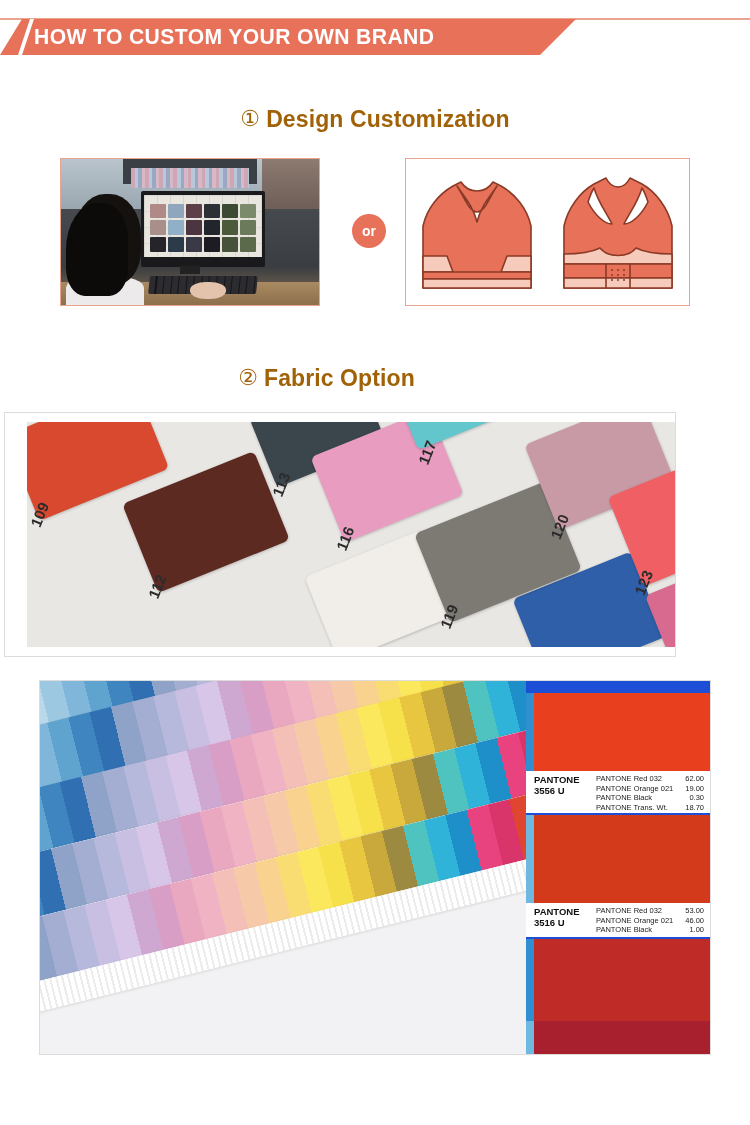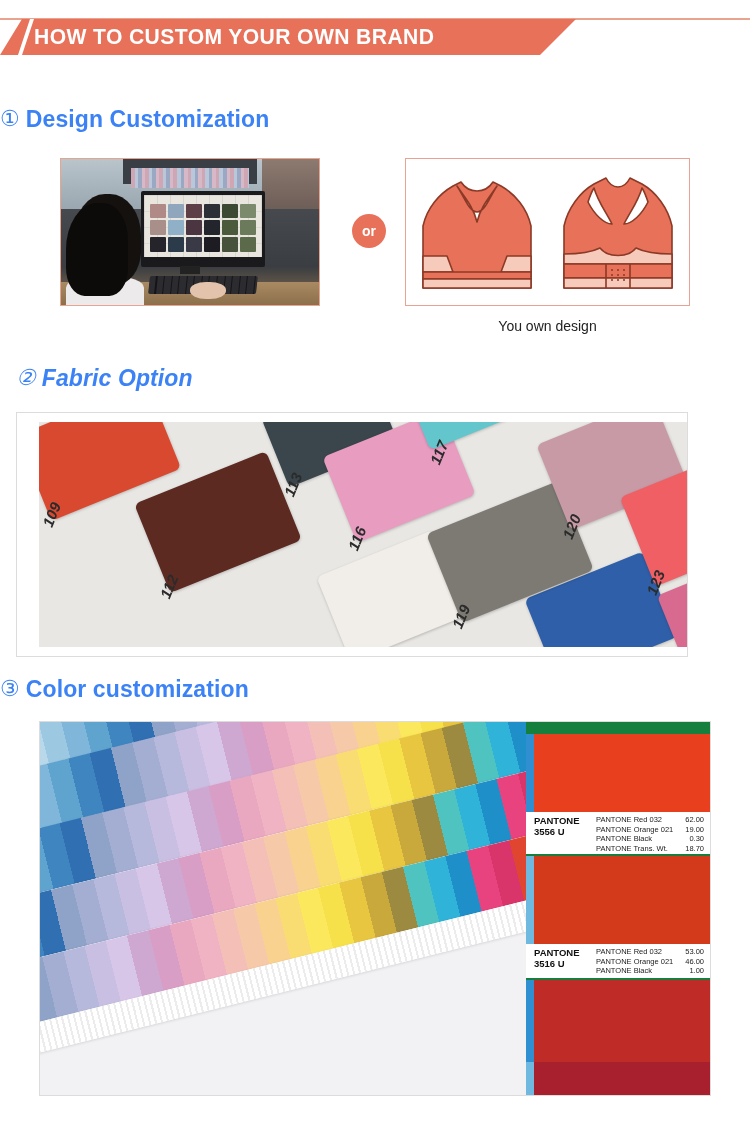--- a/index.html
+++ b/index.html
@@ -56,23 +56,24 @@
     font-size:12px;
     letter-spacing:.5px;
     color:#111;
     font-family:"Liberation Sans", sans-serif;
     margin-top:1px;
     transform:scaleY(1.1);
   }
 
   
   .section-heading{
+    text-align:center;
     font-size:23px;
     font-weight:bold;
-    color:#3b82f6;
+    color:#a16207;
     letter-spacing:.1px;
     white-space:nowrap;
   }
   .section-heading .num{
     font-weight:normal;
     font-size:22px;
     margin-right:6px;
     position:relative;top:-1px;
   }
 
@@ -154,21 +155,21 @@
             background-image:repeating-linear-gradient(90deg,#2c2c30 0 6%,#141416 6% 7%),
                              repeating-linear-gradient(180deg,#2c2c30 0 22%,#141416 22% 25%);}
   .off-hand{position:absolute;left:50%;top:84%;width:14%;height:12%;
             background:#e3c3ab;border-radius:45%;}
 
   
   .bras{position:absolute;inset:0;display:flex;align-items:center;
         justify-content:space-around;}
 
   
-  .step2{position:absolute;left:16px;top:352px;width:645px;font-style:italic;}
+  .step2{position:absolute;left:4px;top:352px;width:645px;}
   .step2 .section-heading{margin-top:13px;}
   .fabric-frame{
     position:relative;
     margin:20px auto 0 auto;
     width:672px;height:245px;
     border:1px solid #dcdcdc;
     box-sizing:border-box;
     background:#ffffff;
     overflow:hidden;
   }
@@ -204,21 +205,21 @@
     height:64px;
     transform-origin:left center;
     box-shadow:0 2px 4px rgba(0,0,0,.10);
   }
   .fan-white{
     position:absolute;height:30px;background:#fbfbfb;
     transform-origin:left center;
     box-shadow:0 1px 3px rgba(0,0,0,.12);
   }
   .chips{position:absolute;left:486px;top:0;width:186px;height:100%;
-         background:#15803d;}
+         background:#1d4ed8;}
   .chip-color{position:absolute;left:8px;width:178px;}
   .chip-label{
     position:absolute;left:0;width:186px;background:#ffffff;
     box-sizing:border-box;padding:3px 4px 3px 8px;
   }
   .chip-label .pl{
     display:inline-block;vertical-align:top;
     font-size:9.5px;font-weight:bold;line-height:11px;color:#111;
     width:62px;
   }
@@ -322,21 +323,20 @@
             <circle cx="58" cy="112" r="1"></circle>
               <circle cx="64" cy="112" r="1"></circle>
               <circle cx="70" cy="112" r="1"></circle>
           </g>
         </svg>
       </div>
     </div>
   </div>
 
   <div class="caption-row">
-    <div class="cap2">You own design</div>
   </div>
 </div>
 
 <div class="step2">
   <div class="section-heading">
     <span class="num">②</span><span>Fabric Option</span>
   </div>
   <div class="fabric-frame">
     <div class="fabric-inner" id="fabric-inner">
         <div class="swatch" style="left: 498px; top: 150px; width: 128px; height: 92px; background: rgb(47, 95, 168); transform: rotate(-22deg);"></div>
@@ -356,23 +356,20 @@
         <div class="swatch-num" style="left: 410px; top: 186px; transform: rotate(-68deg);">119</div>
         <div class="swatch" style="left: 510px; top: -4px; width: 126px; height: 92px; background: rgb(200, 154, 166); transform: rotate(-22deg);"></div>
         <div class="swatch-num" style="left: 520px; top: 96px; transform: rotate(-68deg);">120</div>
         <div class="swatch" style="left: 594px; top: 48px; width: 128px; height: 96px; background: rgb(239, 95, 100); transform: rotate(-22deg);"></div>
         <div class="swatch-num" style="left: 604px; top: 152px; transform: rotate(-68deg);">123</div>
       </div>
   </div>
 </div>
 
 <div class="step3">
-  <div class="section-heading">
-    <span class="num">③</span><span>Color customization</span>
-  </div>
   <div class="pantone-frame">
     <div class="fan" id="fan">
         <div class="fan-band" style="left: -40px; top: -6px; width: 700px; transform: rotate(-14deg); background: linear-gradient(90deg, rgb(207, 227, 239) 0%, rgb(207, 227, 239) 3.13%, rgb(185, 216, 234) 3.13%, rgb(185, 216, 234) 6.25%, rgb(156, 200, 226) 6.25%, rgb(156, 200, 226) 9.38%, rgb(127, 182, 217) 9.38%, rgb(127, 182, 217) 12.5%, rgb(95, 163, 207) 12.5%, rgb(95, 163, 207) 15.63%, rgb(63, 134, 192) 15.63%, rgb(63, 134, 192) 18.75%, rgb(47, 111, 178) 18.75%, rgb(47, 111, 178) 21.88%, rgb(143, 163, 200) 21.88%, rgb(143, 163, 200) 25%, rgb(163, 174, 210) 25%, rgb(163, 174, 210) 28.13%, rgb(183, 185, 220) 28.13%, rgb(183, 185, 220) 31.25%, rgb(201, 191, 226) 31.25%, rgb(201, 191, 226) 34.38%, rgb(216, 198, 232) 34.38%, rgb(216, 198, 232) 37.5%, rgb(207, 168, 210) 37.5%, rgb(207, 168, 210) 40.63%, rgb(216, 158, 198) 40.63%, rgb(216, 158, 198) 43.75%, rgb(233, 168, 192) 43.75%, rgb(233, 168, 192) 46.88%, rgb(239, 179, 196) 46.88%, rgb(239, 179, 196) 50%, rgb(243, 191, 182) 50%, rgb(243, 191, 182) 53.13%, rgb(246, 201, 168) 53.13%, rgb(246, 201, 168) 56.25%, rgb(248, 210, 142) 56.25%, rgb(248, 210, 142) 59.38%, rgb(250, 221, 114) 59.38%, rgb(250, 221, 114) 62.5%, rgb(251, 232, 92) 62.5%, rgb(251, 232, 92) 65.63%, rgb(247, 225, 74) 65.63%, rgb(247, 225, 74) 68.75%, rgb(233, 198, 63) 68.75%, rgb(233, 198, 63) 71.88%, rgb(201, 168, 60) 71.88%, rgb(201, 168, 60) 75%, rgb(156, 138, 64) 75%, rgb(156, 138, 64) 78.13%, rgb(78, 195, 192) 78.13%, rgb(78, 195, 192) 81.25%, rgb(47, 179, 216) 81.25%, rgb(47, 179, 216) 84.38%, rgb(31, 143, 201) 84.38%, rgb(31, 143, 201) 87.5%, rgb(232, 67, 127) 87.5%, rgb(232, 67, 127) 90.63%, rgb(217, 53, 106) 90.63%, rgb(217, 53, 106) 93.75%, rgb(224, 69, 47) 93.75%, rgb(224, 69, 47) 96.88%, rgb(194, 58, 40) 96.88%, rgb(194, 58, 40) 100%), repeating-linear-gradient(90deg, rgba(255, 255, 255, 0.35) 0px, rgba(255, 255, 255, 0.35) 1px, transparent 1px, transparent 7px);"></div>
         <div class="fan-white" style="left: -40px; top: 58px; width: 700px; transform: rotate(-14deg); background-image: repeating-linear-gradient(90deg, rgb(255, 255, 255) 0px, rgb(255, 255, 255) 4px, rgb(236, 236, 236) 4px, rgb(236, 236, 236) 6px);"></div>
         <div class="fan-band" style="left: -70px; top: 62px; width: 700px; transform: rotate(-14deg); background: linear-gradient(90deg, rgb(207, 227, 239) 0%, rgb(207, 227, 239) 3.13%, rgb(185, 216, 234) 3.13%, rgb(185, 216, 234) 6.25%, rgb(156, 200, 226) 6.25%, rgb(156, 200, 226) 9.38%, rgb(127, 182, 217) 9.38%, rgb(127, 182, 217) 12.5%, rgb(95, 163, 207) 12.5%, rgb(95, 163, 207) 15.63%, rgb(63, 134, 192) 15.63%, rgb(63, 134, 192) 18.75%, rgb(47, 111, 178) 18.75%, rgb(47, 111, 178) 21.88%, rgb(143, 163, 200) 21.88%, rgb(143, 163, 200) 25%, rgb(163, 174, 210) 25%, rgb(163, 174, 210) 28.13%, rgb(183, 185, 220) 28.13%, rgb(183, 185, 220) 31.25%, rgb(201, 191, 226) 31.25%, rgb(201, 191, 226) 34.38%, rgb(216, 198, 232) 34.38%, rgb(216, 198, 232) 37.5%, rgb(207, 168, 210) 37.5%, rgb(207, 168, 210) 40.63%, rgb(216, 158, 198) 40.63%, rgb(216, 158, 198) 43.75%, rgb(233, 168, 192) 43.75%, rgb(233, 168, 192) 46.88%, rgb(239, 179, 196) 46.88%, rgb(239, 179, 196) 50%, rgb(243, 191, 182) 50%, rgb(243, 191, 182) 53.13%, rgb(246, 201, 168) 53.13%, rgb(246, 201, 168) 56.25%, rgb(248, 210, 142) 56.25%, rgb(248, 210, 142) 59.38%, rgb(250, 221, 114) 59.38%, rgb(250, 221, 114) 62.5%, rgb(251, 232, 92) 62.5%, rgb(251, 232, 92) 65.63%, rgb(247, 225, 74) 65.63%, rgb(247, 225, 74) 68.75%, rgb(233, 198, 63) 68.75%, rgb(233, 198, 63) 71.88%, rgb(201, 168, 60) 71.88%, rgb(201, 168, 60) 75%, rgb(156, 138, 64) 75%, rgb(156, 138, 64) 78.13%, rgb(78, 195, 192) 78.13%, rgb(78, 195, 192) 81.25%, rgb(47, 179, 216) 81.25%, rgb(47, 179, 216) 84.38%, rgb(31, 143, 201) 84.38%, rgb(31, 143, 201) 87.5%, rgb(232, 67, 127) 87.5%, rgb(232, 67, 127) 90.63%, rgb(217, 53, 106) 90.63%, rgb(217, 53, 106) 93.75%, rgb(224, 69, 47) 93.75%, rgb(224, 69, 47) 96.88%, rgb(194, 58, 40) 96.88%, rgb(194, 58, 40) 100%), repeating-linear-gradient(90deg, rgba(255, 255, 255, 0.35) 0px, rgba(255, 255, 255, 0.35) 1px, transparent 1px, transparent 7px);"></div>
         <div class="fan-white" style="left: -70px; top: 126px; width: 700px; transform: rotate(-14deg); background-image: repeating-linear-gradient(90deg, rgb(255, 255, 255) 0px, rgb(255, 255, 255) 4px, rgb(236, 236, 236) 4px, rgb(236, 236, 236) 6px);"></div>
         <div class="fan-band" style="left: -100px; top: 132px; width: 700px; transform: rotate(-14deg); background: linear-gradient(90deg, rgb(207, 227, 239) 0%, rgb(207, 227, 239) 3.13%, rgb(185, 216, 234) 3.13%, rgb(185, 216, 234) 6.25%, rgb(156, 200, 226) 6.25%, rgb(156, 200, 226) 9.38%, rgb(127, 182, 217) 9.38%, rgb(127, 182, 217) 12.5%, rgb(95, 163, 207) 12.5%, rgb(95, 163, 207) 15.63%, rgb(63, 134, 192) 15.63%, rgb(63, 134, 192) 18.75%, rgb(47, 111, 178) 18.75%, rgb(47, 111, 178) 21.88%, rgb(143, 163, 200) 21.88%, rgb(143, 163, 200) 25%, rgb(163, 174, 210) 25%, rgb(163, 174, 210) 28.13%, rgb(183, 185, 220) 28.13%, rgb(183, 185, 220) 31.25%, rgb(201, 191, 226) 31.25%, rgb(201, 191, 226) 34.38%, rgb(216, 198, 232) 34.38%, rgb(216, 198, 232) 37.5%, rgb(207, 168, 210) 37.5%, rgb(207, 168, 210) 40.63%, rgb(216, 158, 198) 40.63%, rgb(216, 158, 198) 43.75%, rgb(233, 168, 192) 43.75%, rgb(233, 168, 192) 46.88%, rgb(239, 179, 196) 46.88%, rgb(239, 179, 196) 50%, rgb(243, 191, 182) 50%, rgb(243, 191, 182) 53.13%, rgb(246, 201, 168) 53.13%, rgb(246, 201, 168) 56.25%, rgb(248, 210, 142) 56.25%, rgb(248, 210, 142) 59.38%, rgb(250, 221, 114) 59.38%, rgb(250, 221, 114) 62.5%, rgb(251, 232, 92) 62.5%, rgb(251, 232, 92) 65.63%, rgb(247, 225, 74) 65.63%, rgb(247, 225, 74) 68.75%, rgb(233, 198, 63) 68.75%, rgb(233, 198, 63) 71.88%, rgb(201, 168, 60) 71.88%, rgb(201, 168, 60) 75%, rgb(156, 138, 64) 75%, rgb(156, 138, 64) 78.13%, rgb(78, 195, 192) 78.13%, rgb(78, 195, 192) 81.25%, rgb(47, 179, 216) 81.25%, rgb(47, 179, 216) 84.38%, rgb(31, 143, 201) 84.38%, rgb(31, 143, 201) 87.5%, rgb(232, 67, 127) 87.5%, rgb(232, 67, 127) 90.63%, rgb(217, 53, 106) 90.63%, rgb(217, 53, 106) 93.75%, rgb(224, 69, 47) 93.75%, rgb(224, 69, 47) 96.88%, rgb(194, 58, 40) 96.88%, rgb(194, 58, 40) 100%), repeating-linear-gradient(90deg, rgba(255, 255, 255, 0.35) 0px, rgba(255, 255, 255, 0.35) 1px, transparent 1px, transparent 7px);"></div>
         <div class="fan-white" style="left: -100px; top: 196px; width: 700px; transform: rotate(-14deg); background-image: repeating-linear-gradient(90deg, rgb(255, 255, 255) 0px, rgb(255, 255, 255) 4px, rgb(236, 236, 236) 4px, rgb(236, 236, 236) 6px);"></div>
         <div class="fan-band" style="left: -130px; top: 204px; width: 700px; transform: rotate(-14deg); background: linear-gradient(90deg, rgb(207, 227, 239) 0%, rgb(207, 227, 239) 3.13%, rgb(185, 216, 234) 3.13%, rgb(185, 216, 234) 6.25%, rgb(156, 200, 226) 6.25%, rgb(156, 200, 226) 9.38%, rgb(127, 182, 217) 9.38%, rgb(127, 182, 217) 12.5%, rgb(95, 163, 207) 12.5%, rgb(95, 163, 207) 15.63%, rgb(63, 134, 192) 15.63%, rgb(63, 134, 192) 18.75%, rgb(47, 111, 178) 18.75%, rgb(47, 111, 178) 21.88%, rgb(143, 163, 200) 21.88%, rgb(143, 163, 200) 25%, rgb(163, 174, 210) 25%, rgb(163, 174, 210) 28.13%, rgb(183, 185, 220) 28.13%, rgb(183, 185, 220) 31.25%, rgb(201, 191, 226) 31.25%, rgb(201, 191, 226) 34.38%, rgb(216, 198, 232) 34.38%, rgb(216, 198, 232) 37.5%, rgb(207, 168, 210) 37.5%, rgb(207, 168, 210) 40.63%, rgb(216, 158, 198) 40.63%, rgb(216, 158, 198) 43.75%, rgb(233, 168, 192) 43.75%, rgb(233, 168, 192) 46.88%, rgb(239, 179, 196) 46.88%, rgb(239, 179, 196) 50%, rgb(243, 191, 182) 50%, rgb(243, 191, 182) 53.13%, rgb(246, 201, 168) 53.13%, rgb(246, 201, 168) 56.25%, rgb(248, 210, 142) 56.25%, rgb(248, 210, 142) 59.38%, rgb(250, 221, 114) 59.38%, rgb(250, 221, 114) 62.5%, rgb(251, 232, 92) 62.5%, rgb(251, 232, 92) 65.63%, rgb(247, 225, 74) 65.63%, rgb(247, 225, 74) 68.75%, rgb(233, 198, 63) 68.75%, rgb(233, 198, 63) 71.88%, rgb(201, 168, 60) 71.88%, rgb(201, 168, 60) 75%, rgb(156, 138, 64) 75%, rgb(156, 138, 64) 78.13%, rgb(78, 195, 192) 78.13%, rgb(78, 195, 192) 81.25%, rgb(47, 179, 216) 81.25%, rgb(47, 179, 216) 84.38%, rgb(31, 143, 201) 84.38%, rgb(31, 143, 201) 87.5%, rgb(232, 67, 127) 87.5%, rgb(232, 67, 127) 90.63%, rgb(217, 53, 106) 90.63%, rgb(217, 53, 106) 93.75%, rgb(224, 69, 47) 93.75%, rgb(224, 69, 47) 96.88%, rgb(194, 58, 40) 96.88%, rgb(194, 58, 40) 100%), repeating-linear-gradient(90deg, rgba(255, 255, 255, 0.35) 0px, rgba(255, 255, 255, 0.35) 1px, transparent 1px, transparent 7px);"></div>
         <div class="fan-white" style="left: -130px; top: 268px; width: 700px; transform: rotate(-14deg); background-image: repeating-linear-gradient(90deg, rgb(255, 255, 255) 0px, rgb(255, 255, 255) 4px, rgb(236, 236, 236) 4px, rgb(236, 236, 236) 6px);"></div>

